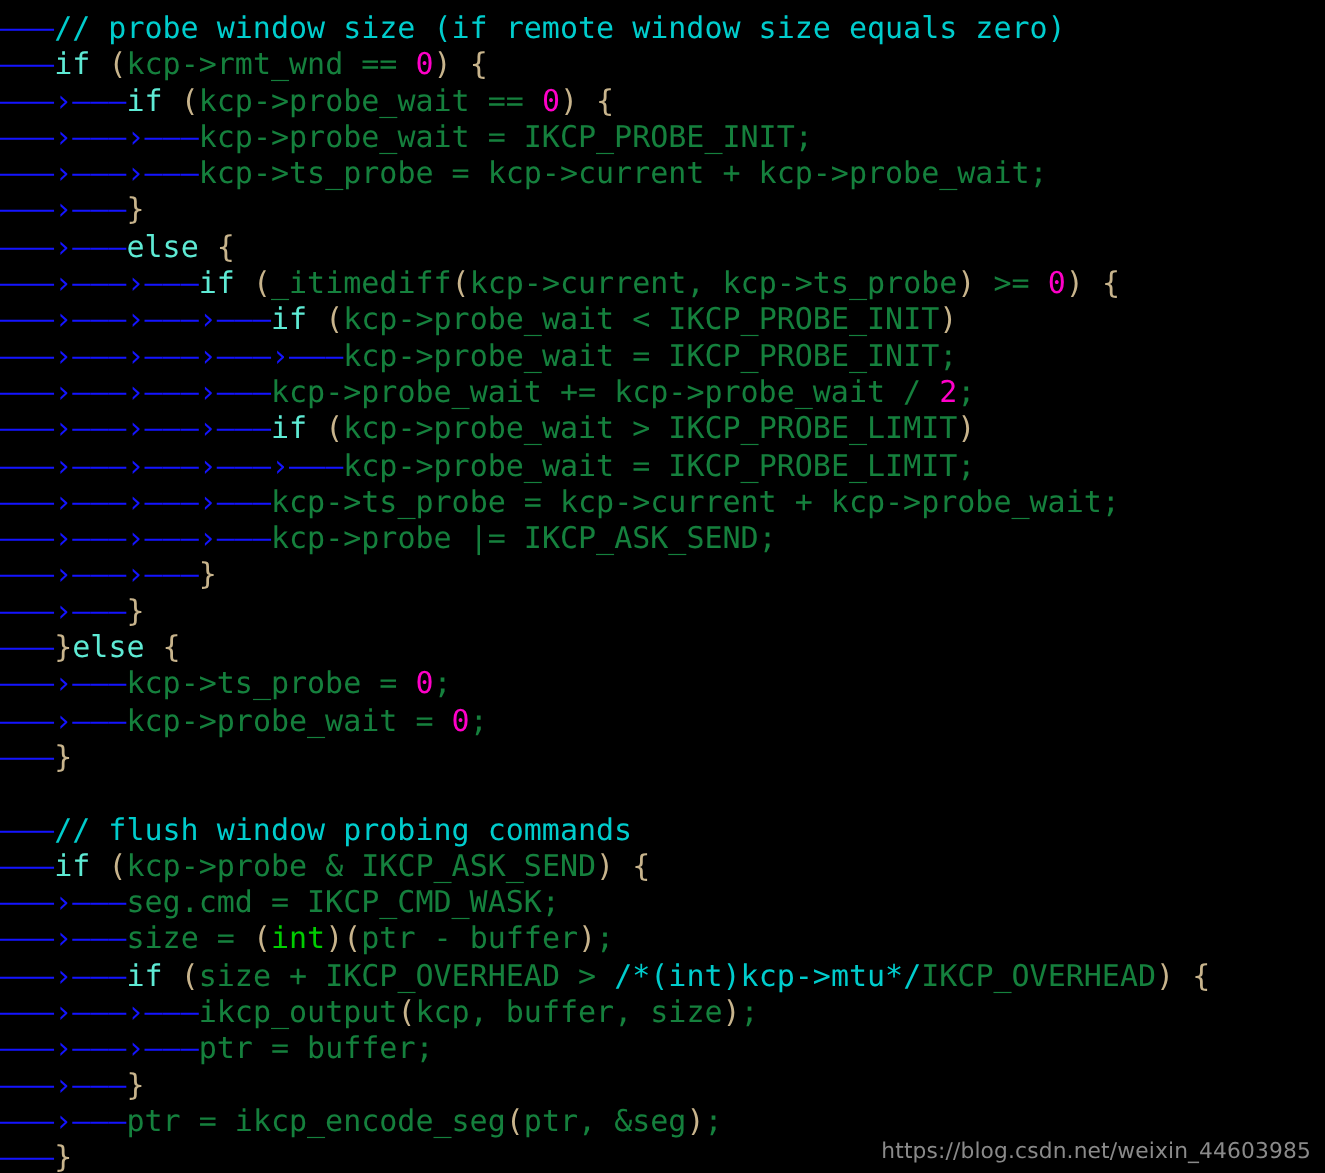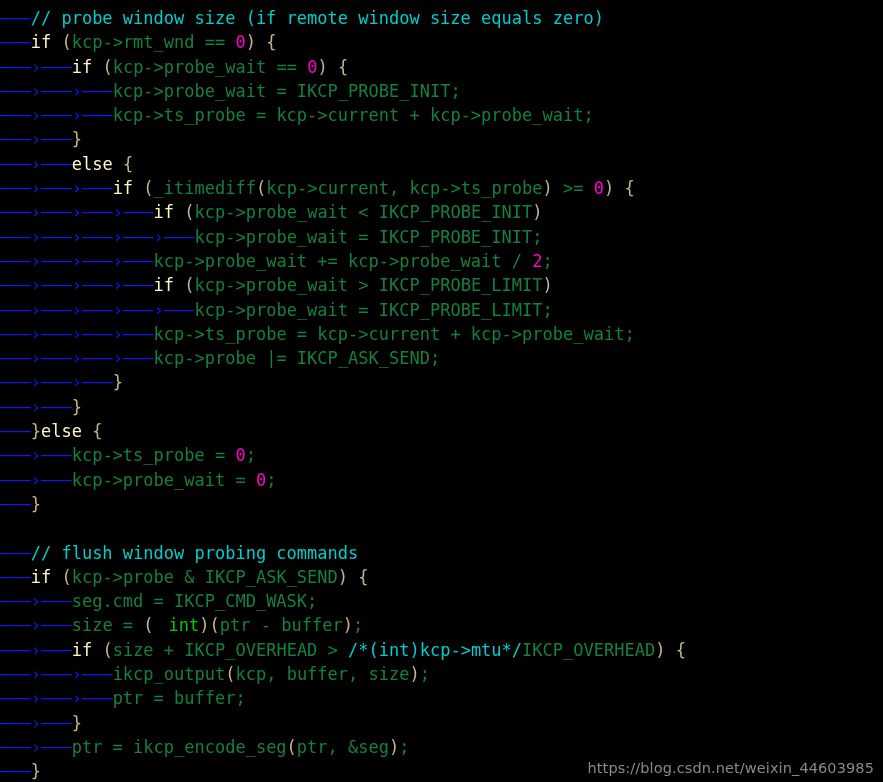--- a/index.html
+++ b/index.html
@@ -20,35 +20,35 @@
     height: 782px;
     background: #000000;
     padding: 0;
     box-sizing: border-box;
   }
   #code {
     position: absolute;
     left: 0px;
     top: 6px;
     font-family: "DejaVu Sans Mono", "Liberation Mono", monospace;
-    font-size: 17px;
+    font-size: 20px;
     line-height: 24.3px;
     letter-spacing: 0px;
     white-space: pre;
     color: #d0d0d0;
   }
   .line {
     height: 24.3px;
     white-space: pre;
   }
   
   .t-plain   { color: #15803d; }
   .t-comment { color: #00cdcd; }
-  .t-keyword { color: #fef9c3; }
-  .t-type    { color: #00cd00; margin-left: 15px; }
+  .t-keyword { color: #5eead4; }
+  .t-type    { color: #00cd00; }
   .t-number  { color: #ff00c8; }
   .t-punc    { color: #c8b48c; }
   
   .tab {
     color: #1414ff;
     white-space: pre;
   }
   #watermark {
     position: absolute;
     right: 9px;

